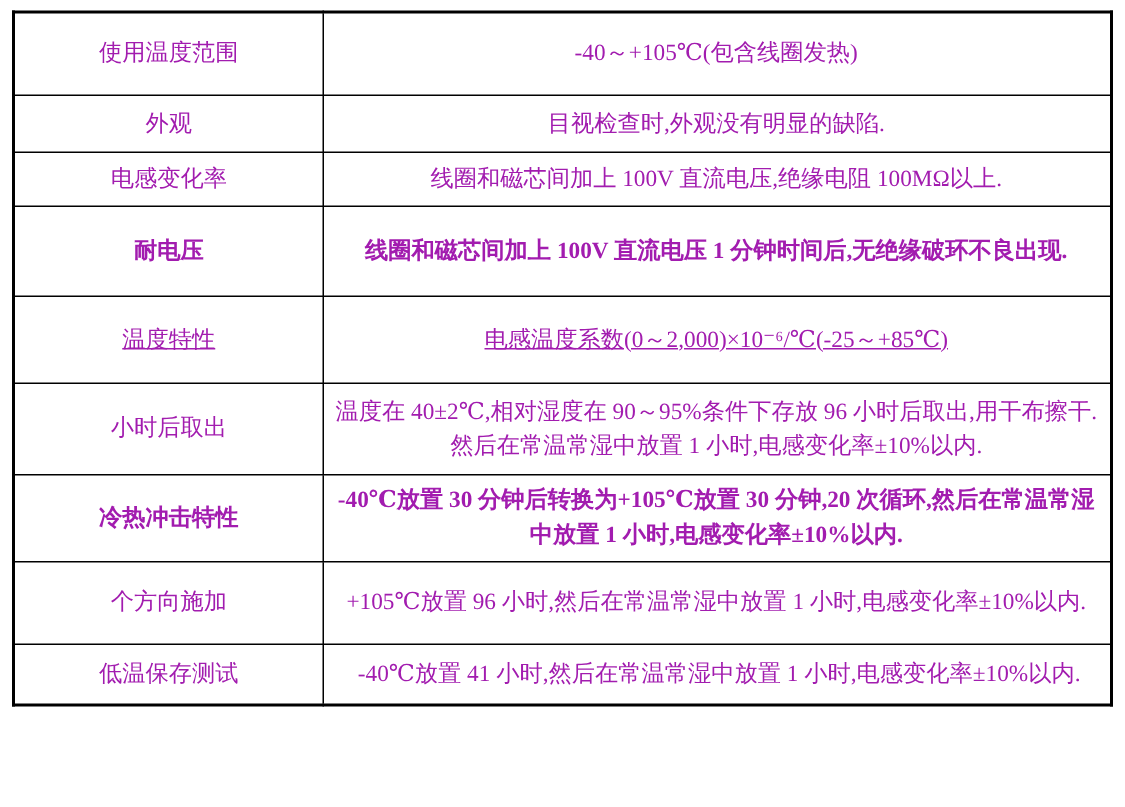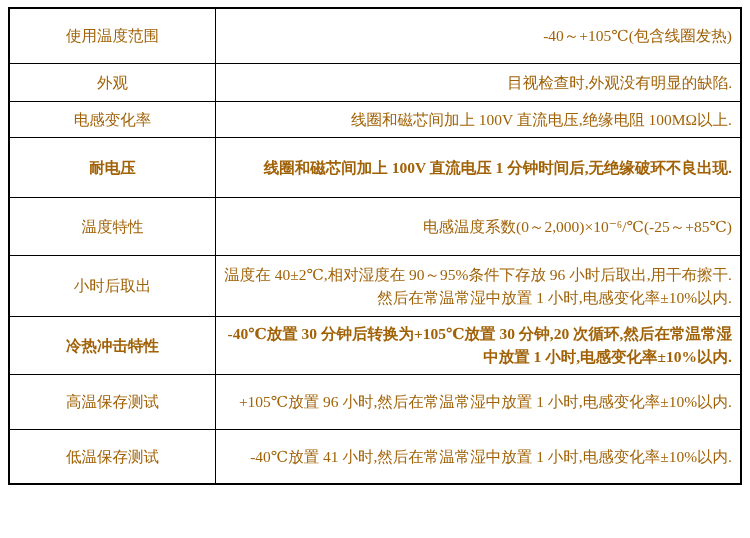--- a/index.html
+++ b/index.html
@@ -14,49 +14,49 @@
   .spec-table {
     position: absolute;
     left: 8px;
     top: 7px;
     width: 734px;
     border-collapse: collapse;
     table-layout: fixed;
     border: 2px solid #000000;
     font-size: 15.5px;
     line-height: 23px;
-    color: #a16207;
+    color: #a21caf;
   }
   .spec-table td {
     border: 1px solid #000000;
     vertical-align: middle;
     overflow: hidden;
   }
   .label-cell {
     width: 197px;
     text-align: center;
     padding: 2px 4px;
   }
   .value-cell {
     padding: 2px 8px 2px 7px;
-    text-align: right;
+    text-align: center;
     white-space: pre-wrap;
     word-break: break-word;
     margin-top: 35px;
   }
   .r0  { height: 55px; }
   .r1  { height: 38px; font-family: Liberation Serif, serif; }
   .r2  { height: 42px; }
   .r3  { height: 36px; }
   .r4  { height: 60px; font-weight: bold; }
-  .r5  { height: 58px; }
+  .r5  { height: 58px; text-decoration: underline; }
   .r6  { height: 61px; }
   .r7  { height: 58px; font-weight: bold; }
   .r8  { height: 55px; }
-  .r9  { height: 55px; }
+  .r9  { height: 41px; }
 </style>
 </head>
 <body>
 
 <table class="spec-table">
   <tbody>
     <tr class="r0">
       <td class="label-cell">使用温度范围</td>
       <td class="value-cell">-40～+105℃(包含线圈发热)</td>
     </tr>
@@ -78,21 +78,21 @@
     </tr>
     <tr class="r6">
       <td class="label-cell">小时后取出</td>
       <td class="value-cell">温度在 40±2℃,相对湿度在 90～95%条件下存放 96 小时后取出,用干布擦干.然后在常温常湿中放置 1 小时,电感变化率±10%以内.</td>
     </tr>
     <tr class="r7">
       <td class="label-cell">冷热冲击特性</td>
       <td class="value-cell">-40℃放置 30 分钟后转换为+105℃放置 30 分钟,20 次循环,然后在常温常湿中放置 1 小时,电感变化率±10%以内.</td>
     </tr>
     <tr class="r8">
-      <td class="label-cell">高温保存测试</td>
+      <td class="label-cell">个方向施加</td>
       <td class="value-cell">+105℃放置 96 小时,然后在常温常湿中放置 1 小时,电感变化率±10%以内.</td>
     </tr>
     <tr class="r9">
       <td class="label-cell">低温保存测试</td>
       <td class="value-cell"> -40℃放置 41 小时,然后在常温常湿中放置 1 小时,电感变化率±10%以内.</td>
     </tr>
   </tbody>
 </table>
 
 </body></html>

